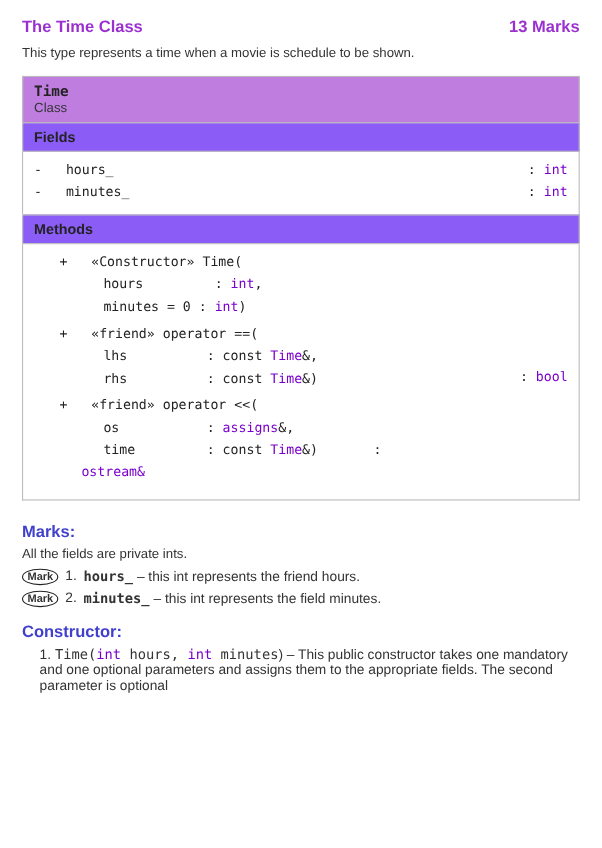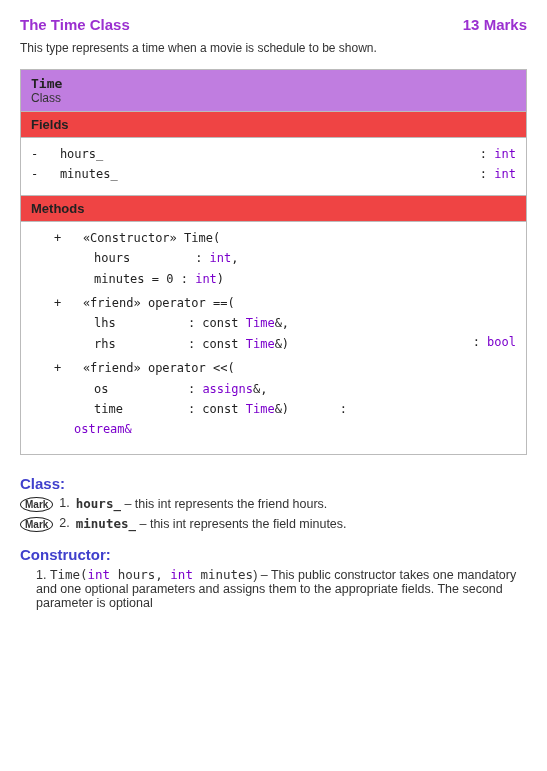--- a/index.html
+++ b/index.html
@@ -48,21 +48,21 @@
       font-size: 13px;
       color: #222;
       font-family: monospace;
     }
     .uml-class-stereotype {
       font-size: 12px;
       color: #333;
       font-family: Arial, sans-serif;
     }
     .uml-section-header {
-      background: #ef4444;
+      background: #8b5cf6;
       padding: 5px 10px;
       font-weight: bold;
       font-size: 13px;
       border-top: 1px solid #bbb;
     }
     .uml-section-body {
       background: #fff;
       padding: 6px 10px 10px 10px;
       border-top: 1px solid #bbb;
       font-family: monospace;
@@ -213,21 +213,22 @@
             <span class="method-line indent1 type-link">ostream&amp;</span>
           </div>
         </div>
       </div>
     </td>
   </tr>
 </tbody>
   </table>
 
 <div>
-  <div class="section-heading">Class:</div>
+  <div class="section-heading">Marks:</div>
+  <p class="section-subtext">All the fields are private ints.</p>
 
   <div class="field-item">
     <span class="mark-badge">Mark</span>
     <span>1.</span>
     <span><span class="field-name code-inline">hours_</span> <span>– this int represents the friend hours.</span></span>
   </div>
   <div class="field-item">
     <span class="mark-badge">Mark</span>
     <span>2.</span>
     <span><span class="field-name code-inline">minutes_</span> <span>– this int represents the field minutes.</span></span>

